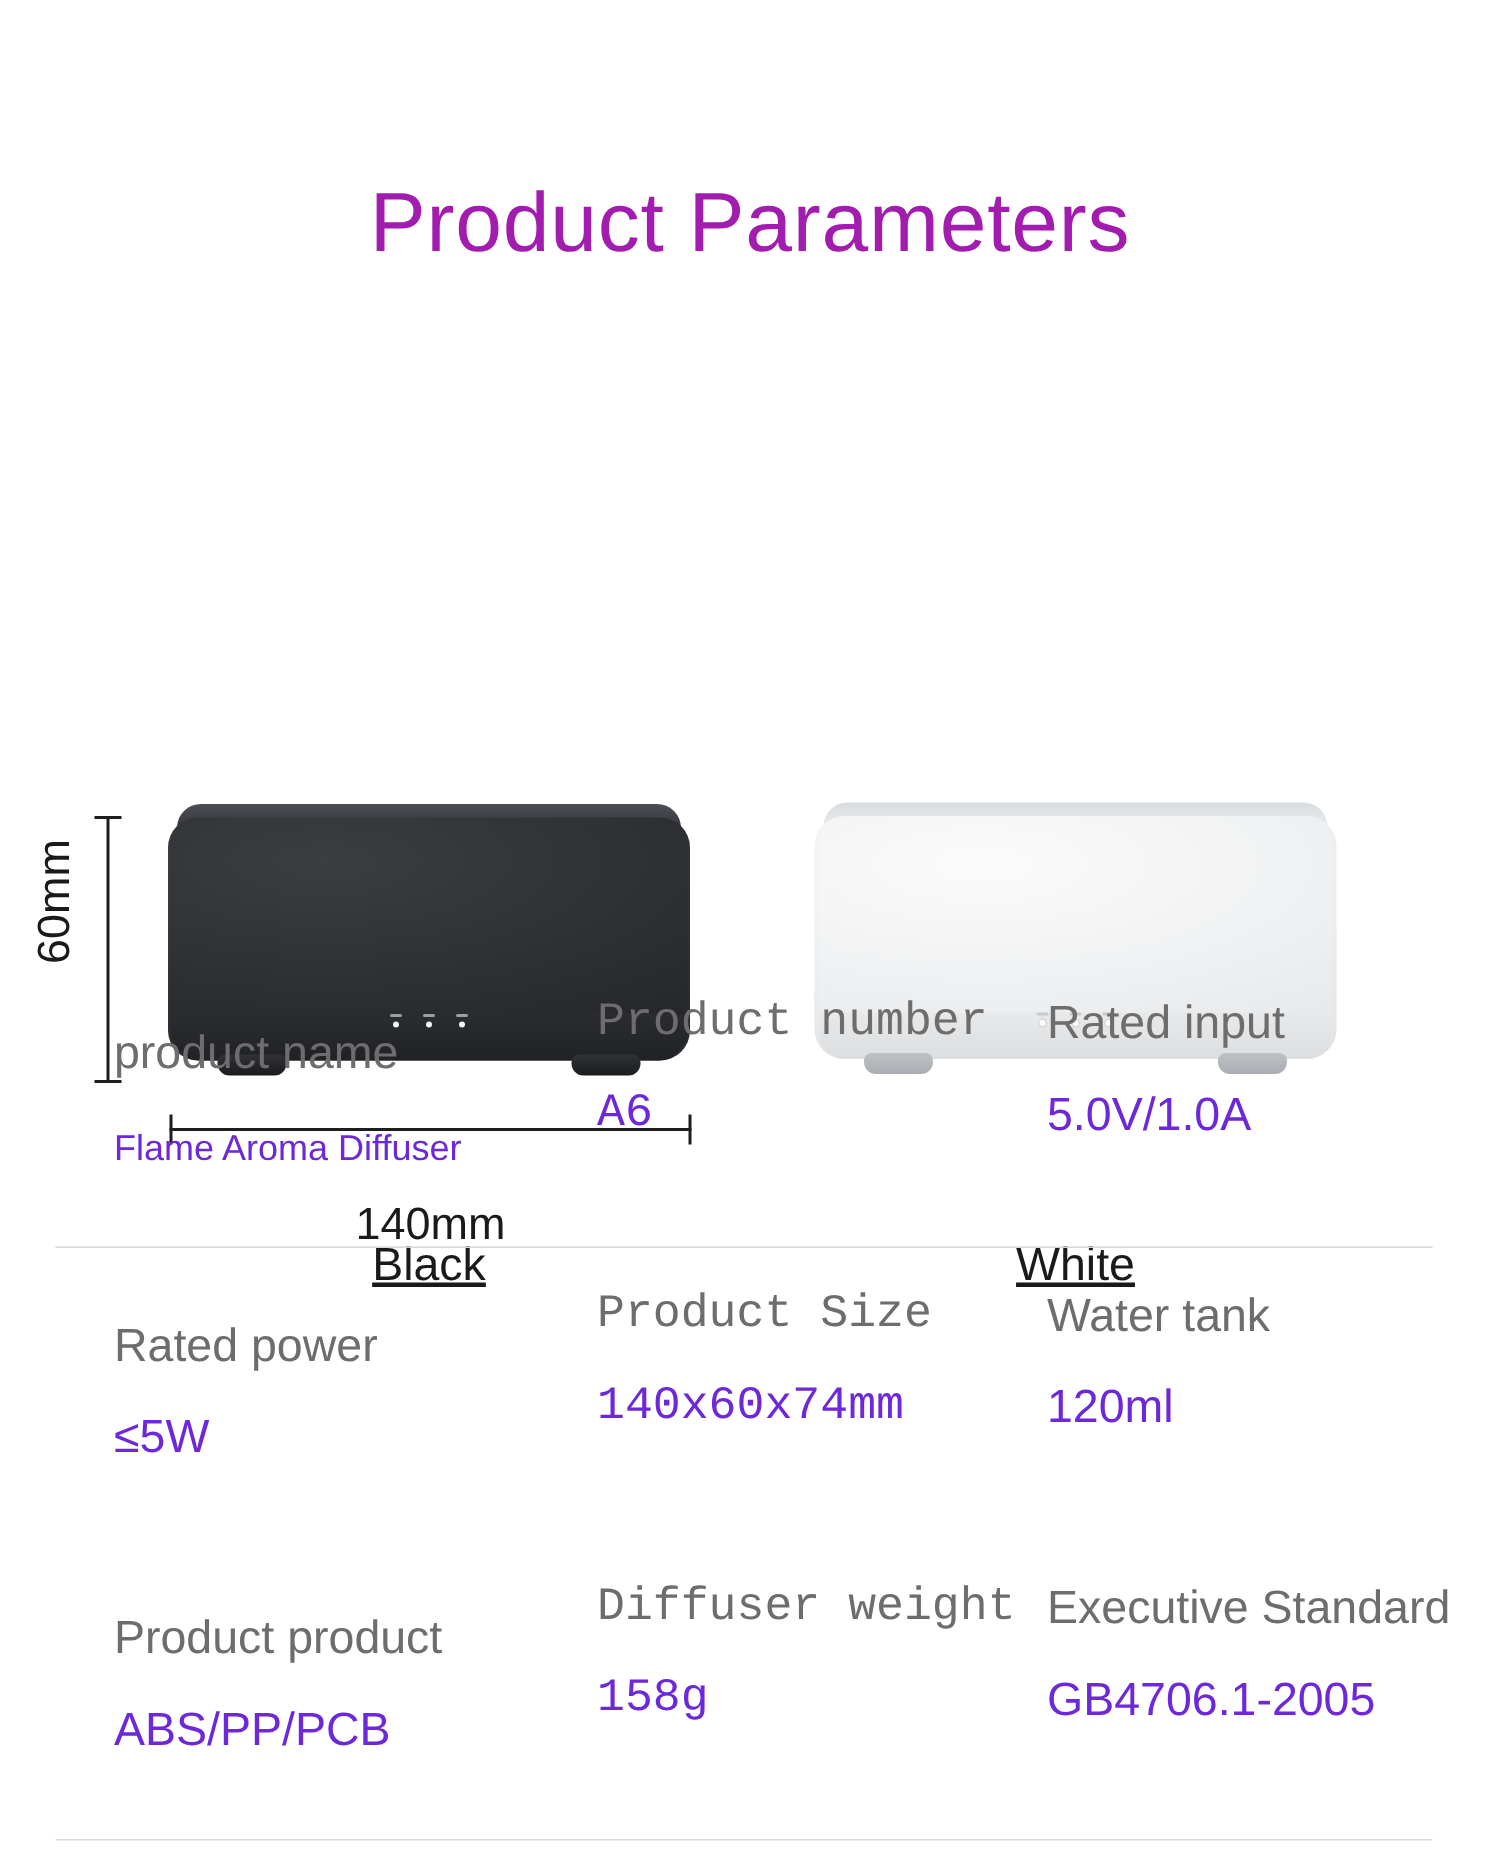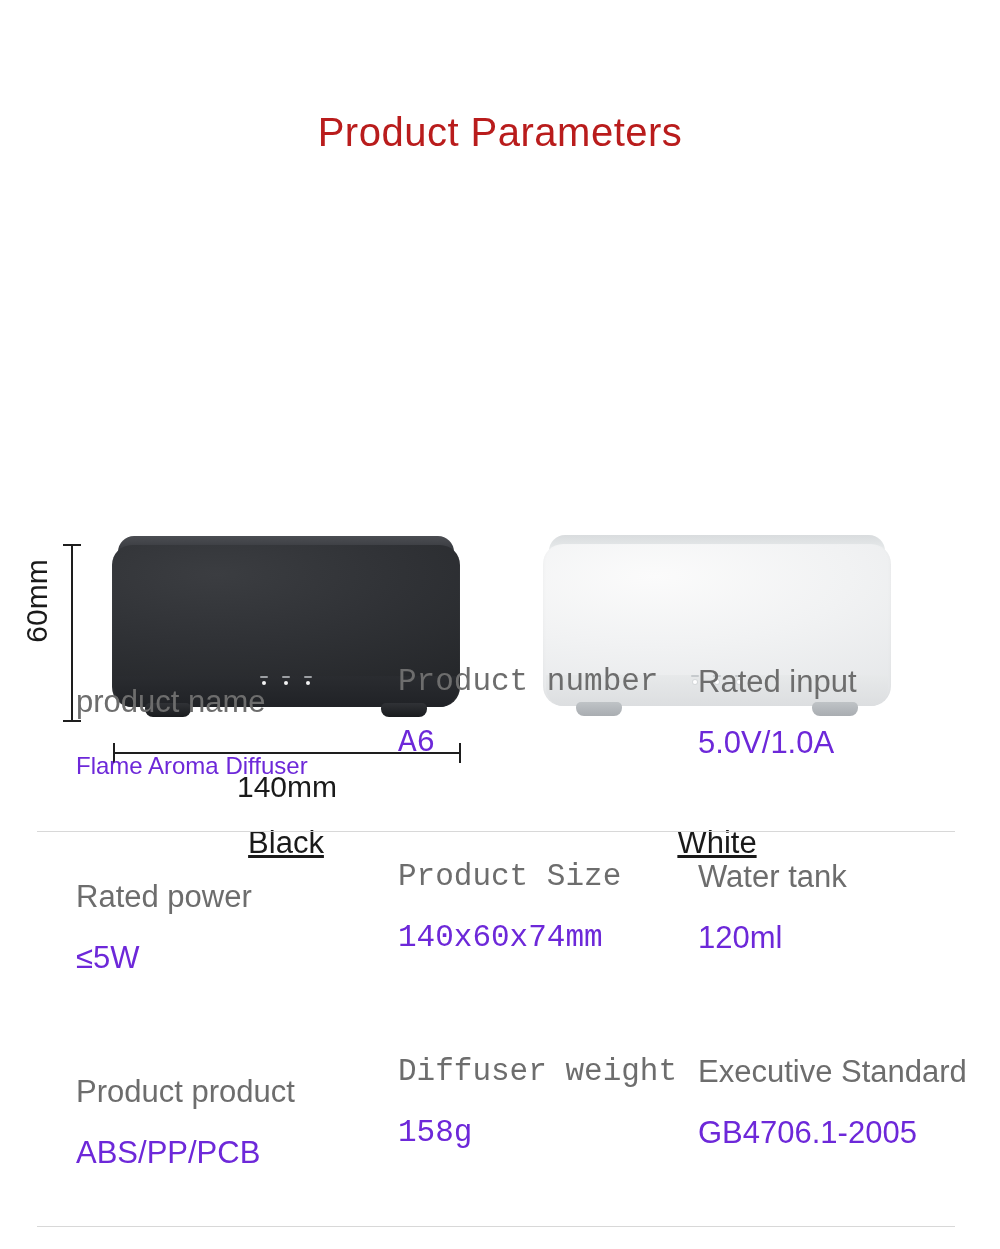--- a/index.html
+++ b/index.html
@@ -18,27 +18,27 @@
   .page {
     position: relative;
     width: 1000px;
     height: 1249px;
   }
 
   
   .page-title {
     position: absolute;
     left: 0;
-    top: 97px;
+    top: 113px;
     width: 1000px;
     text-align: center;
-    font-size: 40px;
+    font-size: 56px;
     line-height: 70px;
     font-weight: 400;
-    color: #b91c1c;
+    color: #a21caf;
     letter-spacing: 0.5px;
   }
 
   
   .showcase {
     position: absolute;
     left: 0;
     top: 255px;
     width: 1000px;
     height: 370px;
@@ -105,21 +105,21 @@
     width: 2px;
     height: 20px;
     background: #1e1e1e;
   }
   .dim-horizontal .cap.start { left: 0; }
   .dim-horizontal .cap.end { right: 0; }
 
   .dim-horizontal-label {
     position: absolute;
     left: 113px;
-    top: 513px;
+    top: 543px;
     width: 348px;
     text-align: center;
     font-size: 30px;
     line-height: 38px;
     color: #1a1a1a;
   }
 
   
   .device {
     position: absolute;

